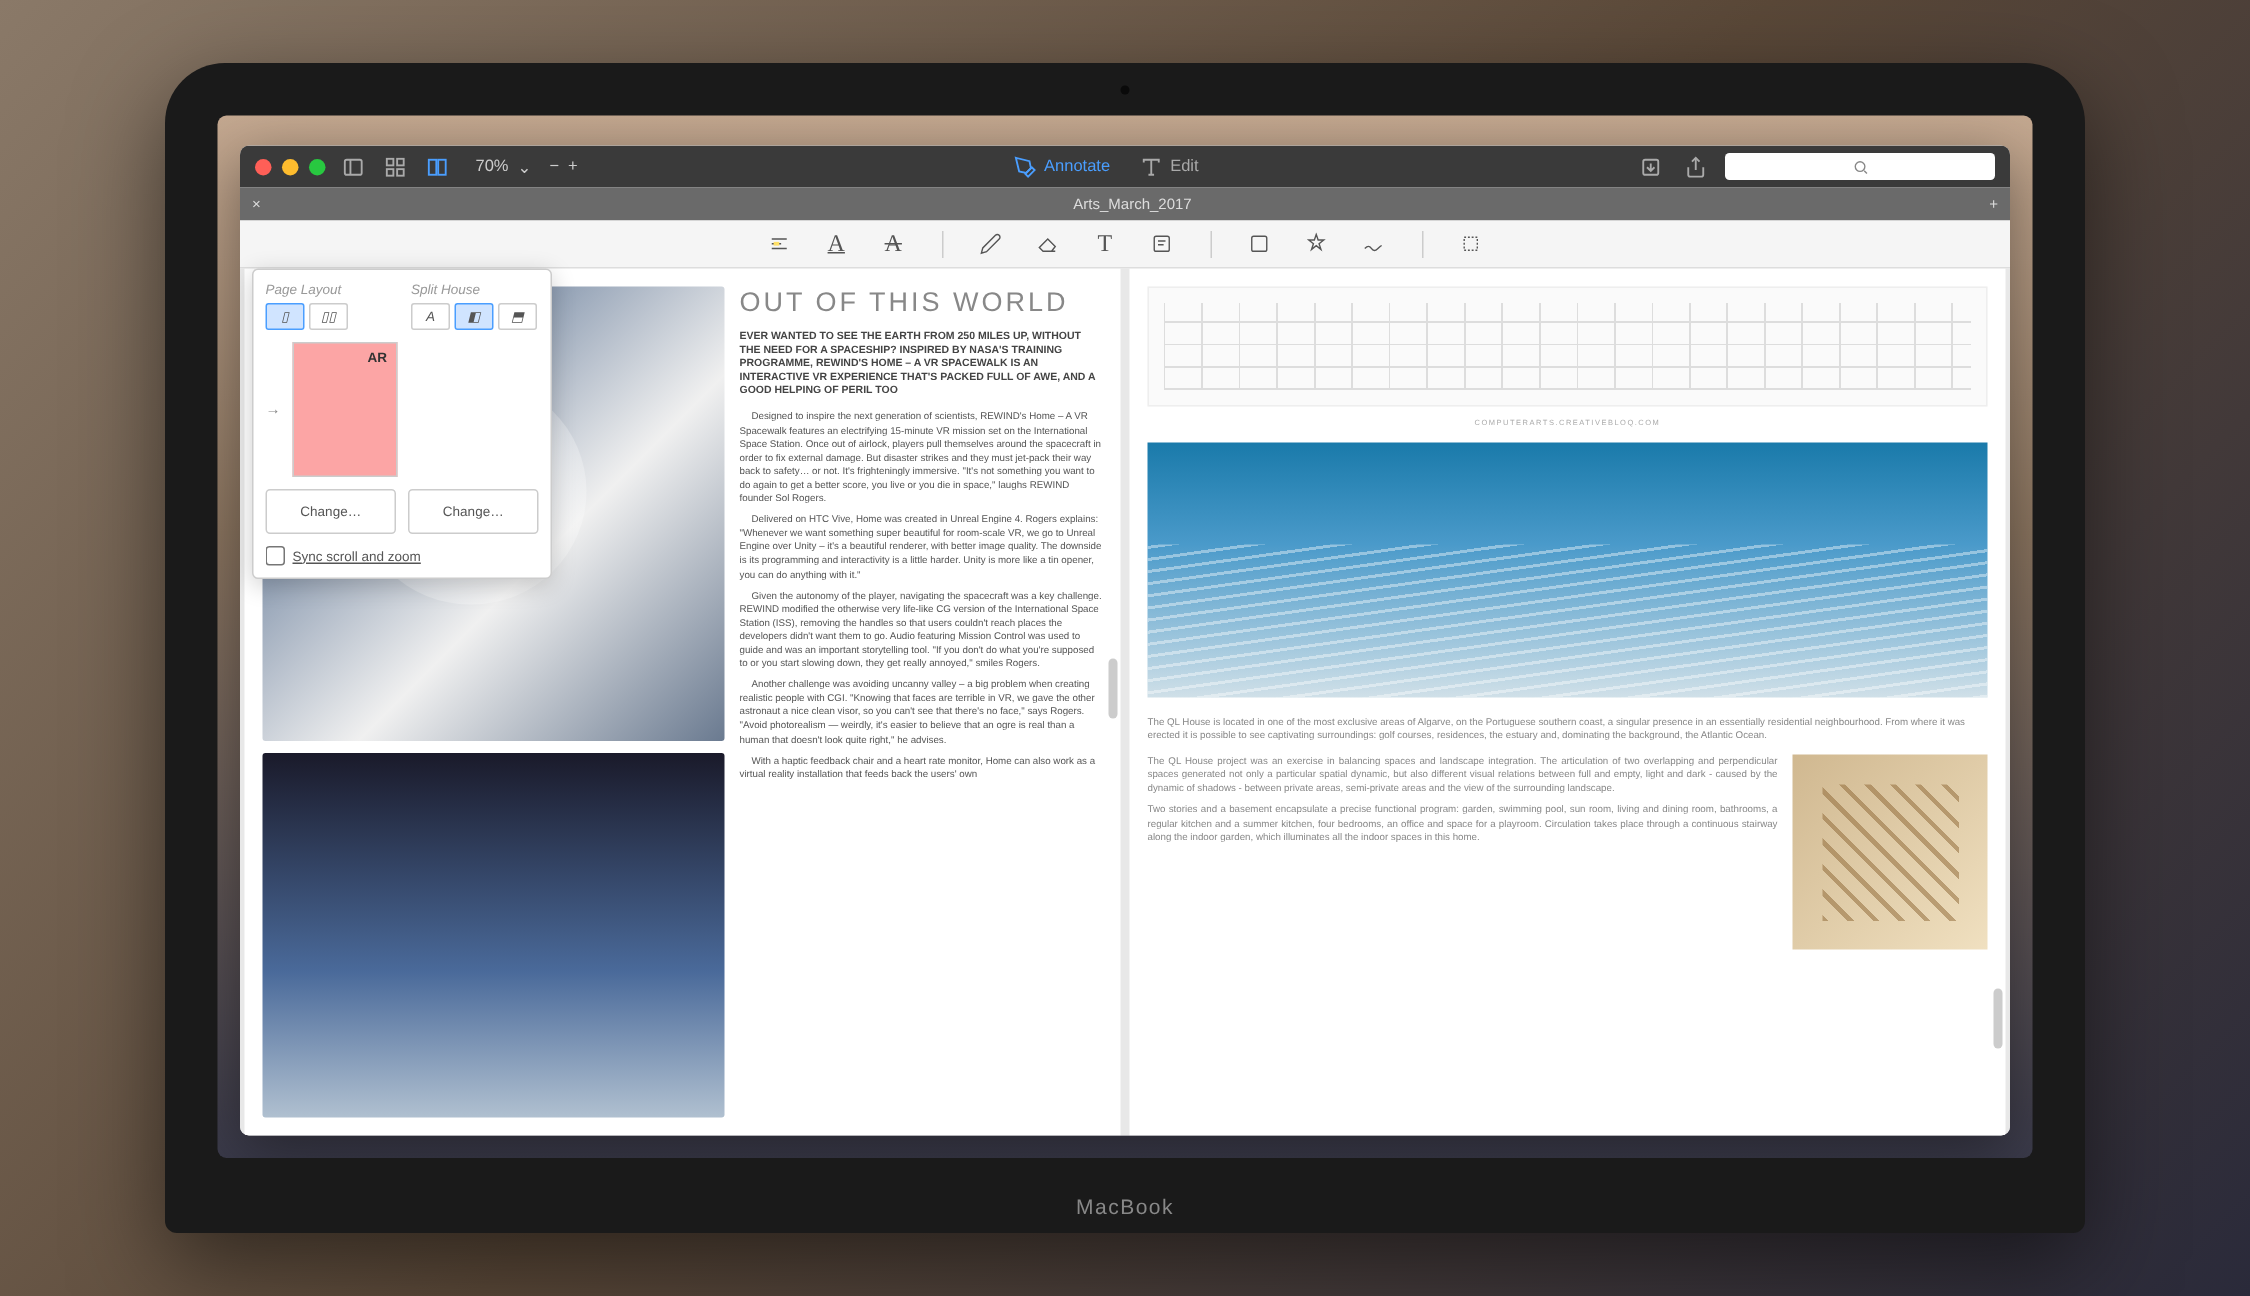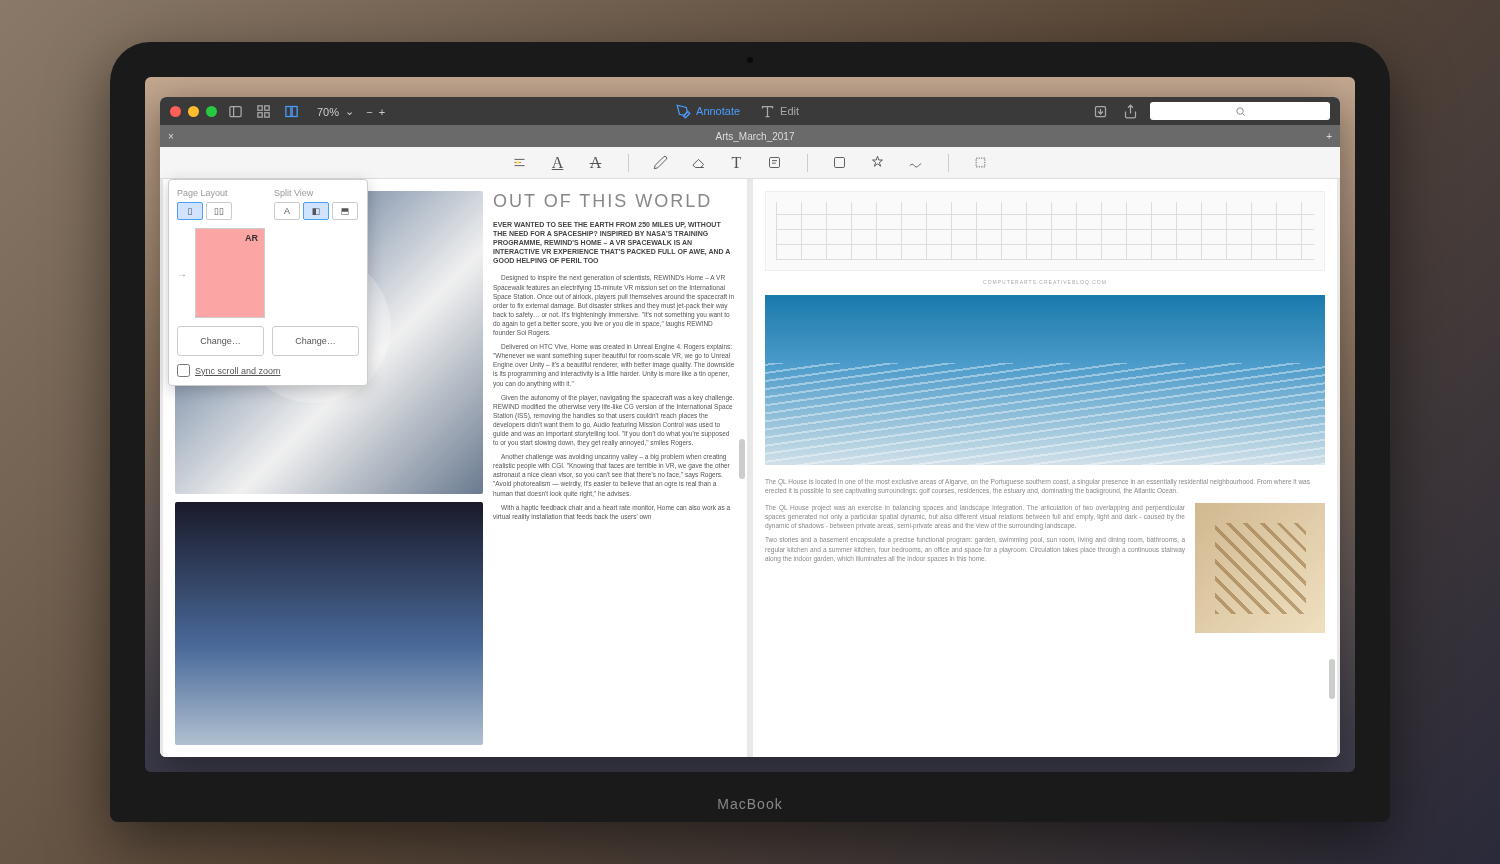--- a/index.html
+++ b/index.html
@@ -10,36 +10,36 @@
 .screen{width:100%;height:100%;background:linear-gradient(180deg,#c4a890 0%,#8b7560 40%,#3a3a4a 100%);border-radius:6px;overflow:hidden;position:relative;}
 .app-window{position:absolute;top:20px;left:15px;right:15px;bottom:15px;background:#fff;border-radius:6px;overflow:hidden;display:flex;flex-direction:column;box-shadow:0 10px 40px rgba(0,0,0,0.4);}
 .titlebar{height:28px;background:#3a3a3a;display:flex;align-items:center;padding:0 10px;gap:8px;}
 .traffic-lights{display:flex;gap:7px;}
 .light{width:11px;height:11px;border-radius:50%;}
 .light.red{background:#ff5f57;}
 .light.yellow{background:#febc2e;}
 .light.green{background:#28c840;}
 .tb-icon{width:20px;height:20px;display:flex;align-items:center;justify-content:center;color:#aaa;font-size:14px;cursor:pointer;}
 .tb-icon.active{color:#4a9eff;}
-.zoom-group{display:flex;align-items:flex-end;gap:6px;color:#ccc;font-size:11px;margin-left:8px;}
+.zoom-group{display:flex;align-items:center;gap:6px;color:#ccc;font-size:11px;margin-left:8px;}
 .tb-center{flex:1;display:flex;justify-content:center;gap:20px;}
 .tb-mode{display:flex;align-items:center;gap:5px;color:#aaa;font-size:11px;cursor:pointer;}
 .tb-mode.active{color:#4a9eff;}
 .tb-right{display:flex;align-items:center;gap:10px;}
 .search-box{width:180px;height:18px;background:#fff;border-radius:3px;display:flex;align-items:center;justify-content:center;}
 .tabbar{height:22px;background:#6a6a6a;display:flex;align-items:center;padding:0 8px;color:#ddd;font-size:10px;}
 .tab-close{margin-right:10px;cursor:pointer;}
 .tab-title{flex:1;text-align:center;}
 .tab-add{cursor:pointer;}
 .toolbar{height:32px;background:#f5f5f5;border-bottom:1px solid #ddd;display:flex;align-items:center;justify-content:center;gap:18px;color:#555;position:relative;}
 .tool{width:20px;height:20px;display:flex;align-items:center;justify-content:center;font-size:15px;cursor:pointer;}
 .tool-sep{width:1px;height:18px;background:#ccc;margin:0 4px;}
 .dropdown{position:absolute;top:32px;left:8px;width:200px;background:#fff;border:1px solid #ccc;border-radius:4px;box-shadow:0 4px 16px rgba(0,0,0,0.2);padding:8px;font-size:10px;z-index:100;}
 .dd-row{display:flex;gap:12px;margin-bottom:6px;}
-.dd-col{flex:1;}
+.dd-col{flex:1;font-style:italic;}
 .dd-label{color:#999;font-size:9px;margin-bottom:4px;}
 .dd-icons{display:flex;gap:3px;}
 .dd-iconbtn{width:26px;height:18px;border:1px solid #ccc;border-radius:2px;display:flex;align-items:center;justify-content:center;font-size:9px;cursor:pointer;}
 .dd-iconbtn.active{background:#d0e4ff;border-color:#4a9eff;}
 .dd-thumbs{display:flex;gap:8px;margin:8px 0;align-items:center;}
 .thumb{width:70px;height:90px;border:1px solid #ccc;display:flex;align-items:center;justify-content:center;font-size:9px;font-weight:bold;position:relative;}
 .thumb.space{background:linear-gradient(180deg,#2a3a5a,#1a2a4a);color:#fff;}
 .thumb.ar{background:#fca5a5;color:#333;}
 .thumb-arrow{color:#888;}
 .dd-changes{display:flex;gap:8px;}
@@ -212,21 +212,21 @@
         <div class="dropdown">
           <div class="dd-row">
             <div class="dd-col">
               <div class="dd-label">Page Layout</div>
               <div class="dd-icons">
                 <div class="dd-iconbtn active">▯</div>
                 <div class="dd-iconbtn">▯▯</div>
               </div>
             </div>
             <div class="dd-col">
-              <div class="dd-label">Split View</div>
+              <div class="dd-label">Split House</div>
               <div class="dd-icons">
                 <div class="dd-iconbtn">A</div>
                 <div class="dd-iconbtn active">◧</div>
                 <div class="dd-iconbtn">⬒</div>
               </div>
             </div>
           </div>
           <div class="dd-thumbs">
             <span class="thumb-arrow">→</span>
             <div class="thumb ar">

